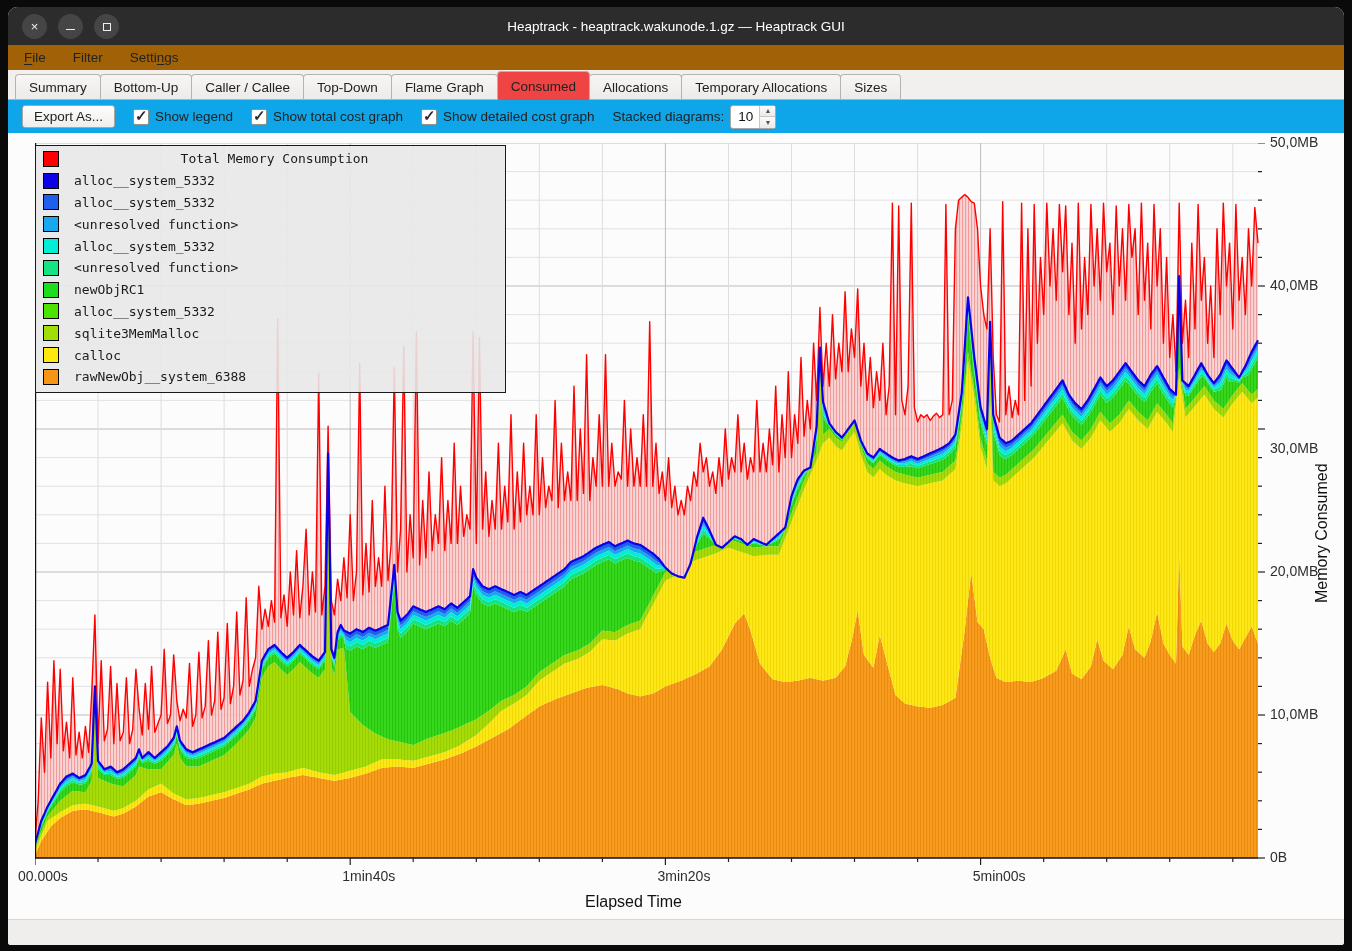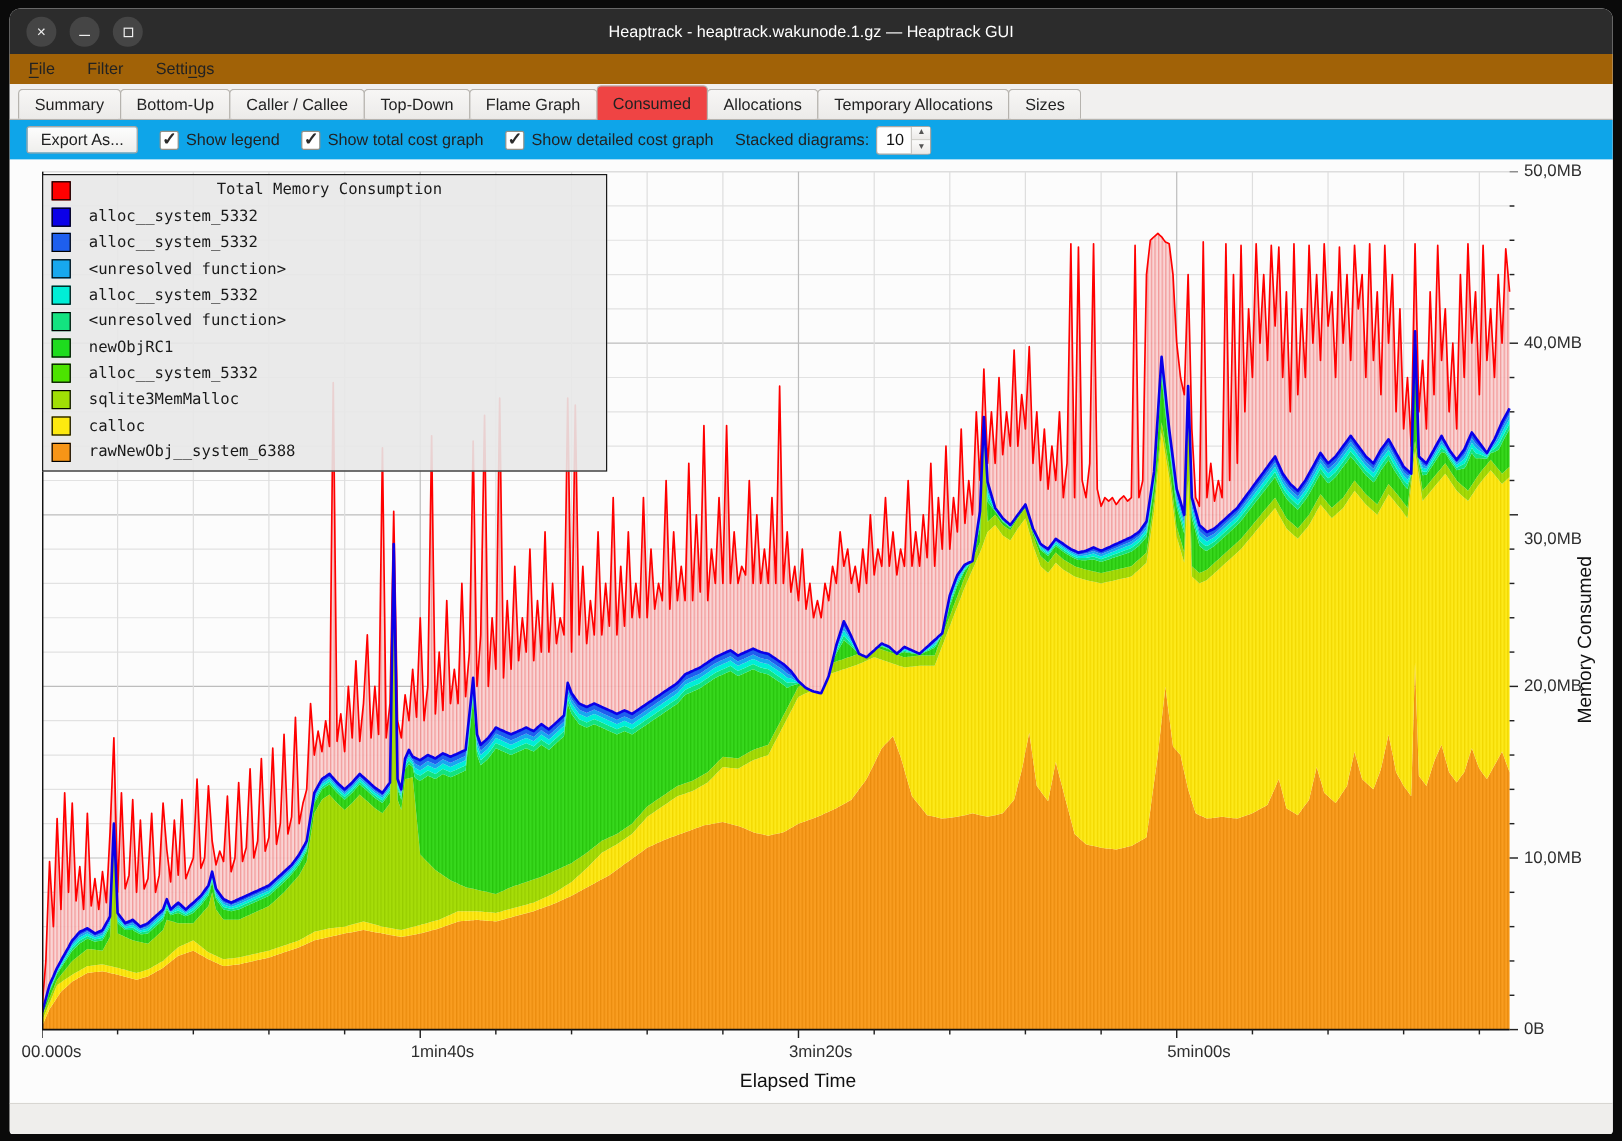--- a/index.html
+++ b/index.html
@@ -259,21 +259,21 @@
         <div class="ticklabel" style="left:1262px;top:573px;">10,0MB</div>
         <div class="ticklabel" style="left:1262px;top:430px;">20,0MB</div>
         <div class="ticklabel" style="left:1262px;top:287px;margin-top:20px;">30,0MB</div>
         <div class="ticklabel" style="left:1262px;top:144px;">40,0MB</div>
         <div class="ticklabel" style="left:1262px;top:1px;">50,0MB</div>
         <div class="ticklabel" style="left:10px;top:735px;">00.000s</div>
         <div class="ticklabel xlab" style="left:297.2061855670103px;top:735px;">1min40s</div>
         <div class="ticklabel xlab" style="left:612.4123711340206px;top:735px;">3min20s</div>
         <div class="ticklabel xlab" style="left:927.6185567010309px;top:735px;">5min00s</div>
       </div>
-    <div class="axis-title-x" style="left:577px; top:760px; width:160px; text-align:center;">Elapsed Time</div>
+    <div class="axis-title-x" style="left:577px; top:760px; width:160px; ">Elapsed Time</div>
     <div class="axis-title-y" style="left:1305px; top:290px; height:180px;">Memory Consumed</div>
 
     <div class="legend">
       <div class="legend-row">
         <span class="swatch" style="background: rgb(255, 0, 0);"></span>
         <span class="legend-title">Total Memory Consumption</span>
       </div>
       <div class="legend-row">
           <span class="swatch" style="background: rgb(11, 0, 232);"></span>
           <span>alloc__system_5332</span>

